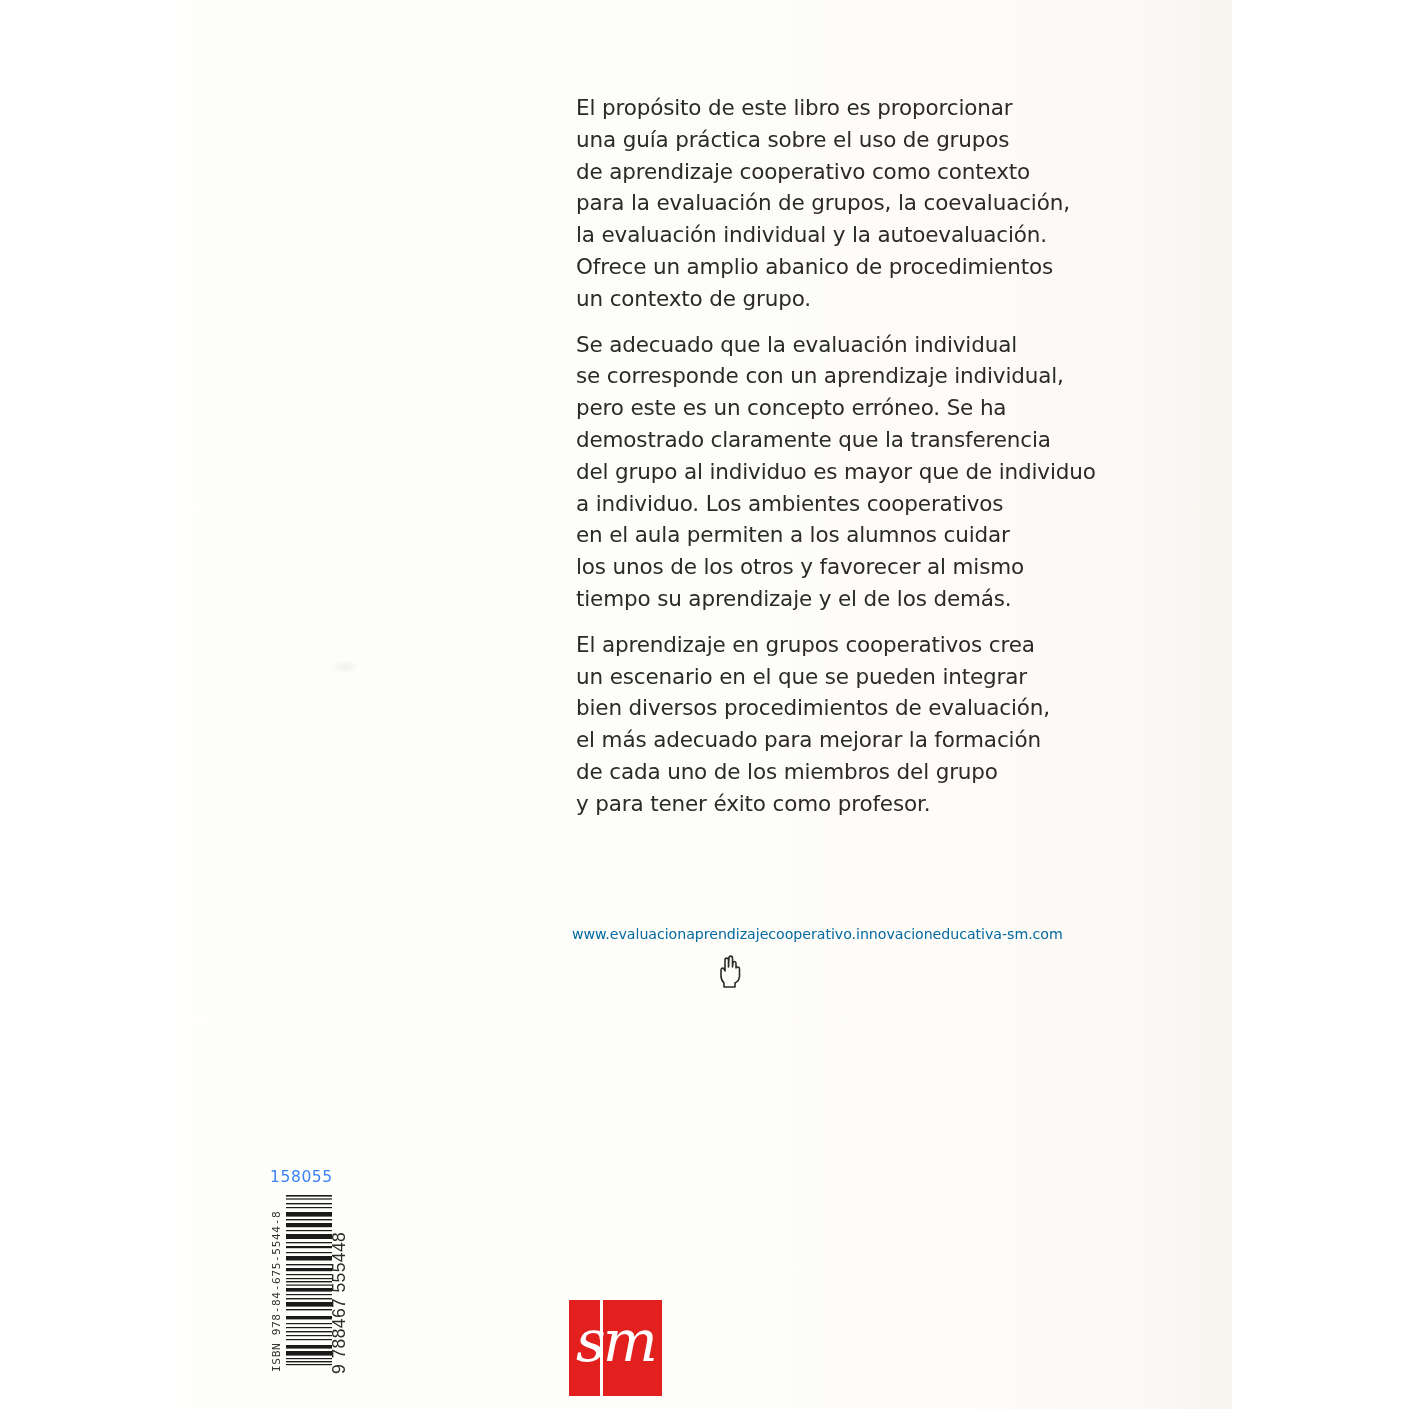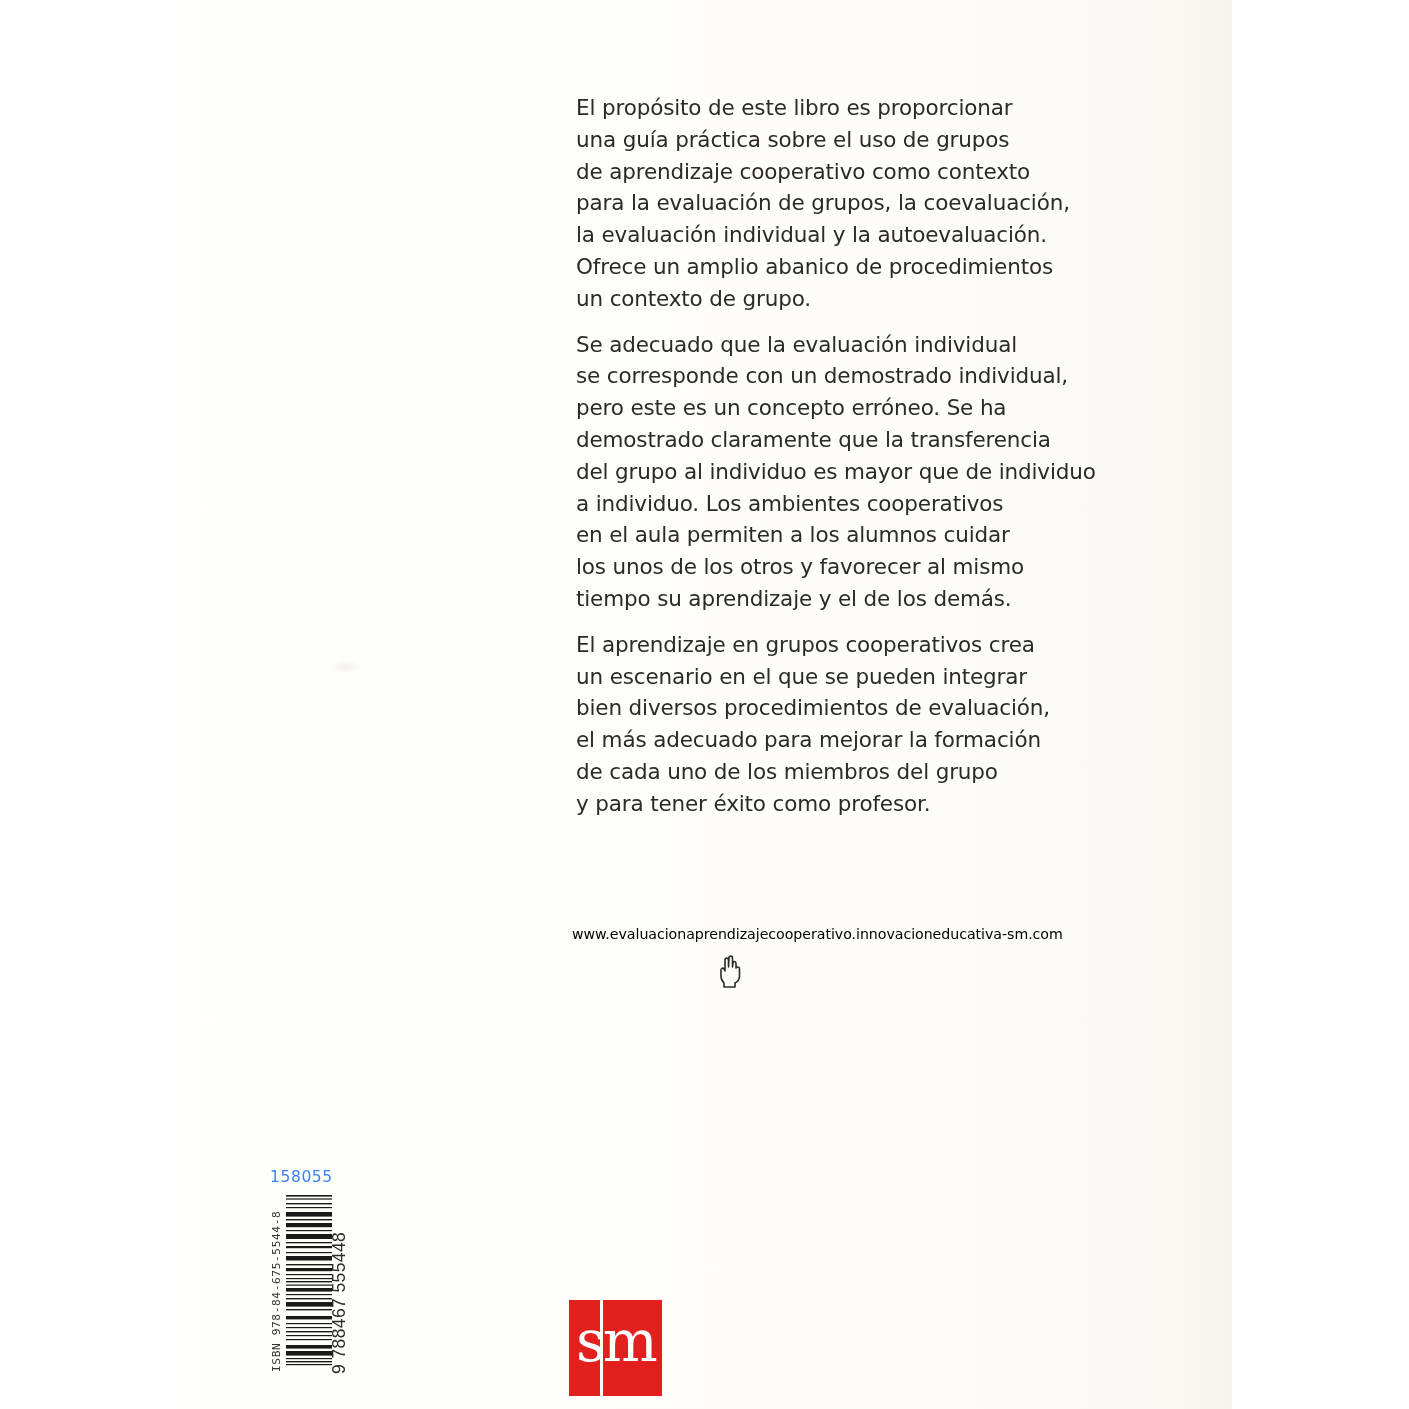--- a/index.html
+++ b/index.html
@@ -48,21 +48,21 @@
       letter-spacing: -0.15px;
       white-space: nowrap;
       color: #2b2a28;
     }
     .website {
       position: absolute;
       left: 572px;
       top: 926px;
       font-size: 14.2px;
       letter-spacing: -0.05px;
-      color: #000000;
+      color: #0369a1;
       white-space: nowrap;
     }
     .hand-icon {
       position: absolute;
       left: 716px;
       top: 954px;
       width: 30px;
       height: 36px;
     }
     .code-number {
@@ -108,20 +108,21 @@
       white-space: nowrap;
       height: 18px;
       line-height: 18px;
     }
     .logo {
       position: absolute;
       left: 569px;
       top: 1300px;
       width: 93px;
       height: 96px;
+      font-style: italic;
     }
     .logo-block-left {
       position: absolute;
       left: 0;
       top: 0;
       width: 31px;
       height: 96px;
       background: #e2211f;
     }
     .logo-block-right {
@@ -156,21 +157,21 @@
     <span class="line">El propósito de este libro es proporcionar</span>
     <span class="line">una guía práctica sobre el uso de grupos</span>
     <span class="line">de aprendizaje cooperativo como contexto</span>
     <span class="line">para la evaluación de grupos, la coevaluación,</span>
     <span class="line">la evaluación individual y la autoevaluación.</span>
     <span class="line">Ofrece un amplio abanico de procedimientos</span>
     <span class="line">un contexto de grupo.</span>
   </p>
   <p class="paragraph">
     <span class="line">Se adecuado que la evaluación individual</span>
-    <span class="line">se corresponde con un demostrado individual,</span>
+    <span class="line">se corresponde con un aprendizaje individual,</span>
     <span class="line">pero este es un concepto erróneo. Se ha</span>
     <span class="line">demostrado claramente que la transferencia</span>
     <span class="line">del grupo al individuo es mayor que de individuo</span>
     <span class="line">a individuo. Los ambientes cooperativos</span>
     <span class="line">en el aula permiten a los alumnos cuidar</span>
     <span class="line">los unos de los otros y favorecer al mismo</span>
     <span class="line">tiempo su aprendizaje y el de los demás.</span>
   </p>
   <p class="paragraph">
     <span class="line">El aprendizaje en grupos cooperativos crea</span>

